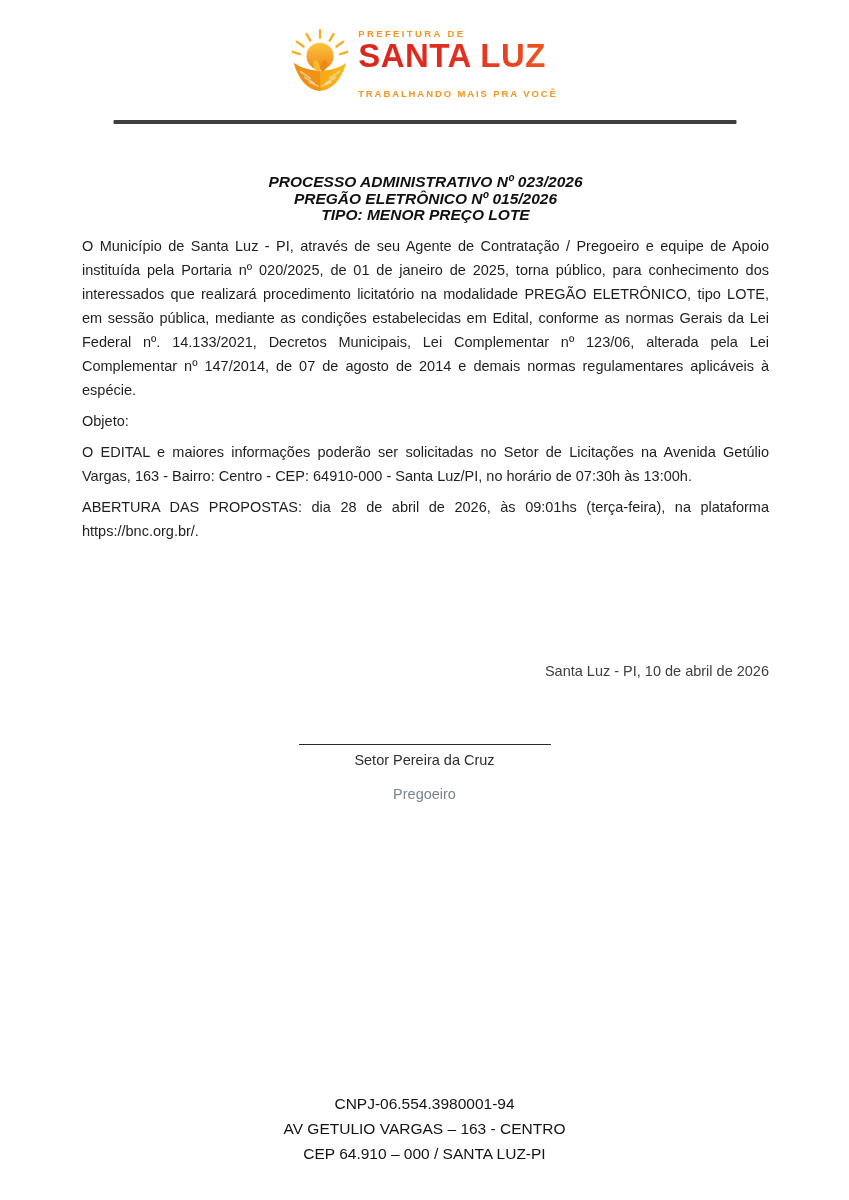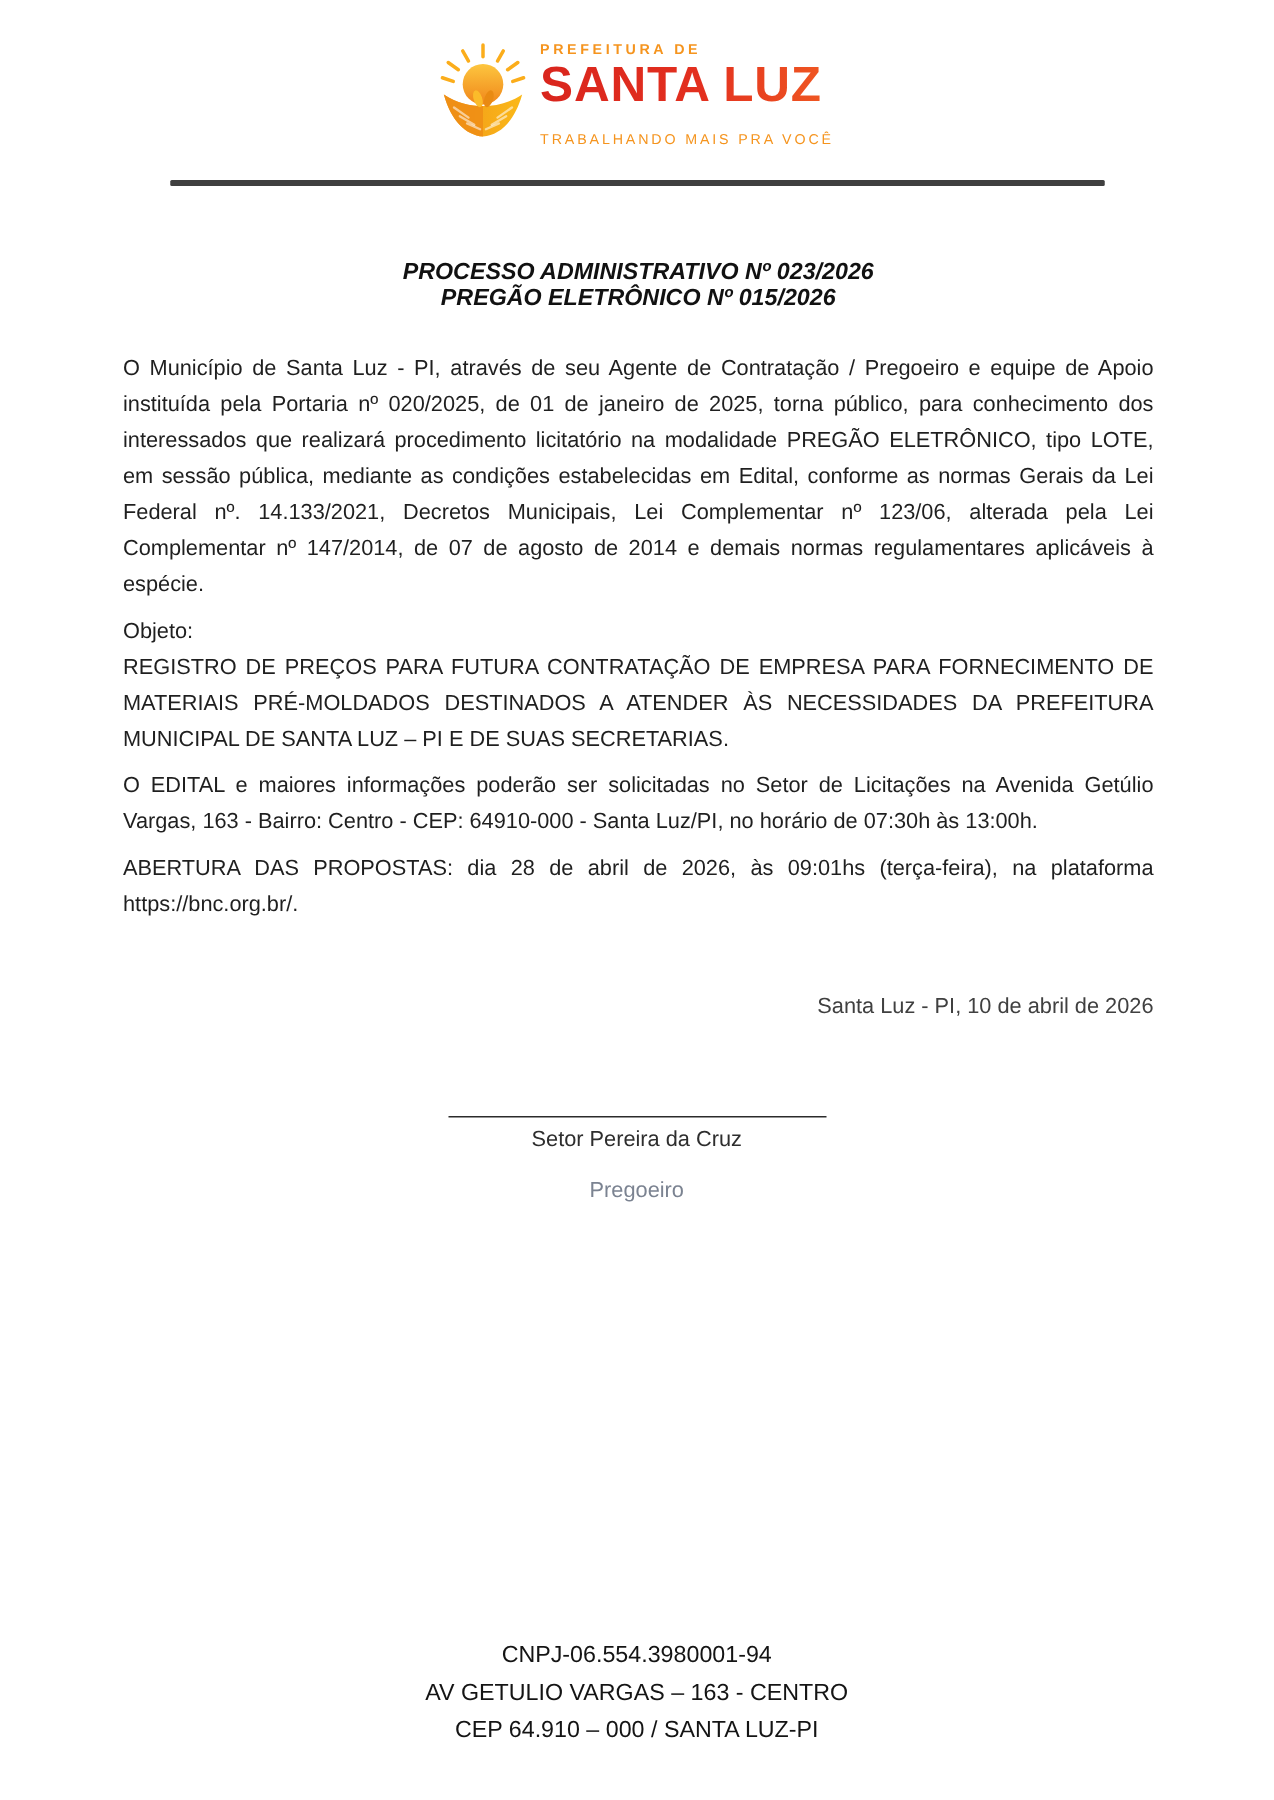--- a/index.html
+++ b/index.html
@@ -46,21 +46,21 @@
   @supports (-webkit-background-clip: text) {
     .logo-city {
       background: linear-gradient(90deg, #D9251D 0%, #E3301F 55%, #F05A22 100%);
       -webkit-background-clip: text;
       background-clip: text;
       color: transparent;
     }
   }
   .logo-slogan {
     font-size: 9.5px;
-    font-weight: normal;
+    font-weight: bold;
     letter-spacing: 1.9px;
     color: #F5941E;
     margin-top: 17px;
     white-space: nowrap;
   }
 
   .divider {
     position: absolute;
     top: 120px;
     left: 50%;
@@ -195,27 +195,27 @@
       <div class="logo-city">SANTA LUZ</div>
       <div class="logo-slogan">TRABALHANDO MAIS PRA VOCÊ</div>
     </div>
   </div>
 
   <div class="divider"></div>
 
   <div class="doc-title">
     <div>PROCESSO ADMINISTRATIVO Nº 023/2026</div>
     <div>PREGÃO ELETRÔNICO Nº 015/2026</div>
+    <div>TIPO: MENOR PREÇO LOTE</div>
   </div>
 
   <div class="content">
     <p class="para">O Município de Santa Luz - PI, através de seu Agente de Contratação / Pregoeiro e equipe de Apoio instituída pela Portaria nº 020/2025, de 01 de janeiro de 2025, torna público, para conhecimento dos interessados que realizará procedimento licitatório na modalidade PREGÃO ELETRÔNICO, tipo LOTE, em sessão pública, mediante as condições estabelecidas em Edital, conforme as normas Gerais da Lei Federal nº. 14.133/2021, Decretos Municipais, Lei Complementar nº 123/06, alterada pela Lei Complementar nº 147/2014, de 07 de agosto de 2014 e demais normas regulamentares aplicáveis à espécie.</p>
     <div class="para">
       <div>Objeto:</div>
-      <div>REGISTRO DE PREÇOS PARA FUTURA CONTRATAÇÃO DE EMPRESA PARA FORNECIMENTO DE MATERIAIS PRÉ-MOLDADOS DESTINADOS A ATENDER ÀS NECESSIDADES DA PREFEITURA MUNICIPAL DE SANTA LUZ – PI E DE SUAS SECRETARIAS.</div>
     </div>
     <p class="para">O EDITAL e maiores informações poderão ser solicitadas no Setor de Licitações na Avenida Getúlio Vargas, 163 - Bairro: Centro - CEP: 64910-000 - Santa Luz/PI, no horário de 07:30h às 13:00h.</p>
     <p class="para">ABERTURA DAS PROPOSTAS: dia 28 de abril de 2026, às 09:01hs (terça-feira), na plataforma https://bnc.org.br/.</p>
   </div>
 
   <div class="dateline">Santa Luz - PI, 10 de abril de 2026</div>
 
   <div class="signature">
     <div class="sig-name">Setor Pereira da Cruz</div>
     <div class="sig-role">Pregoeiro</div>

